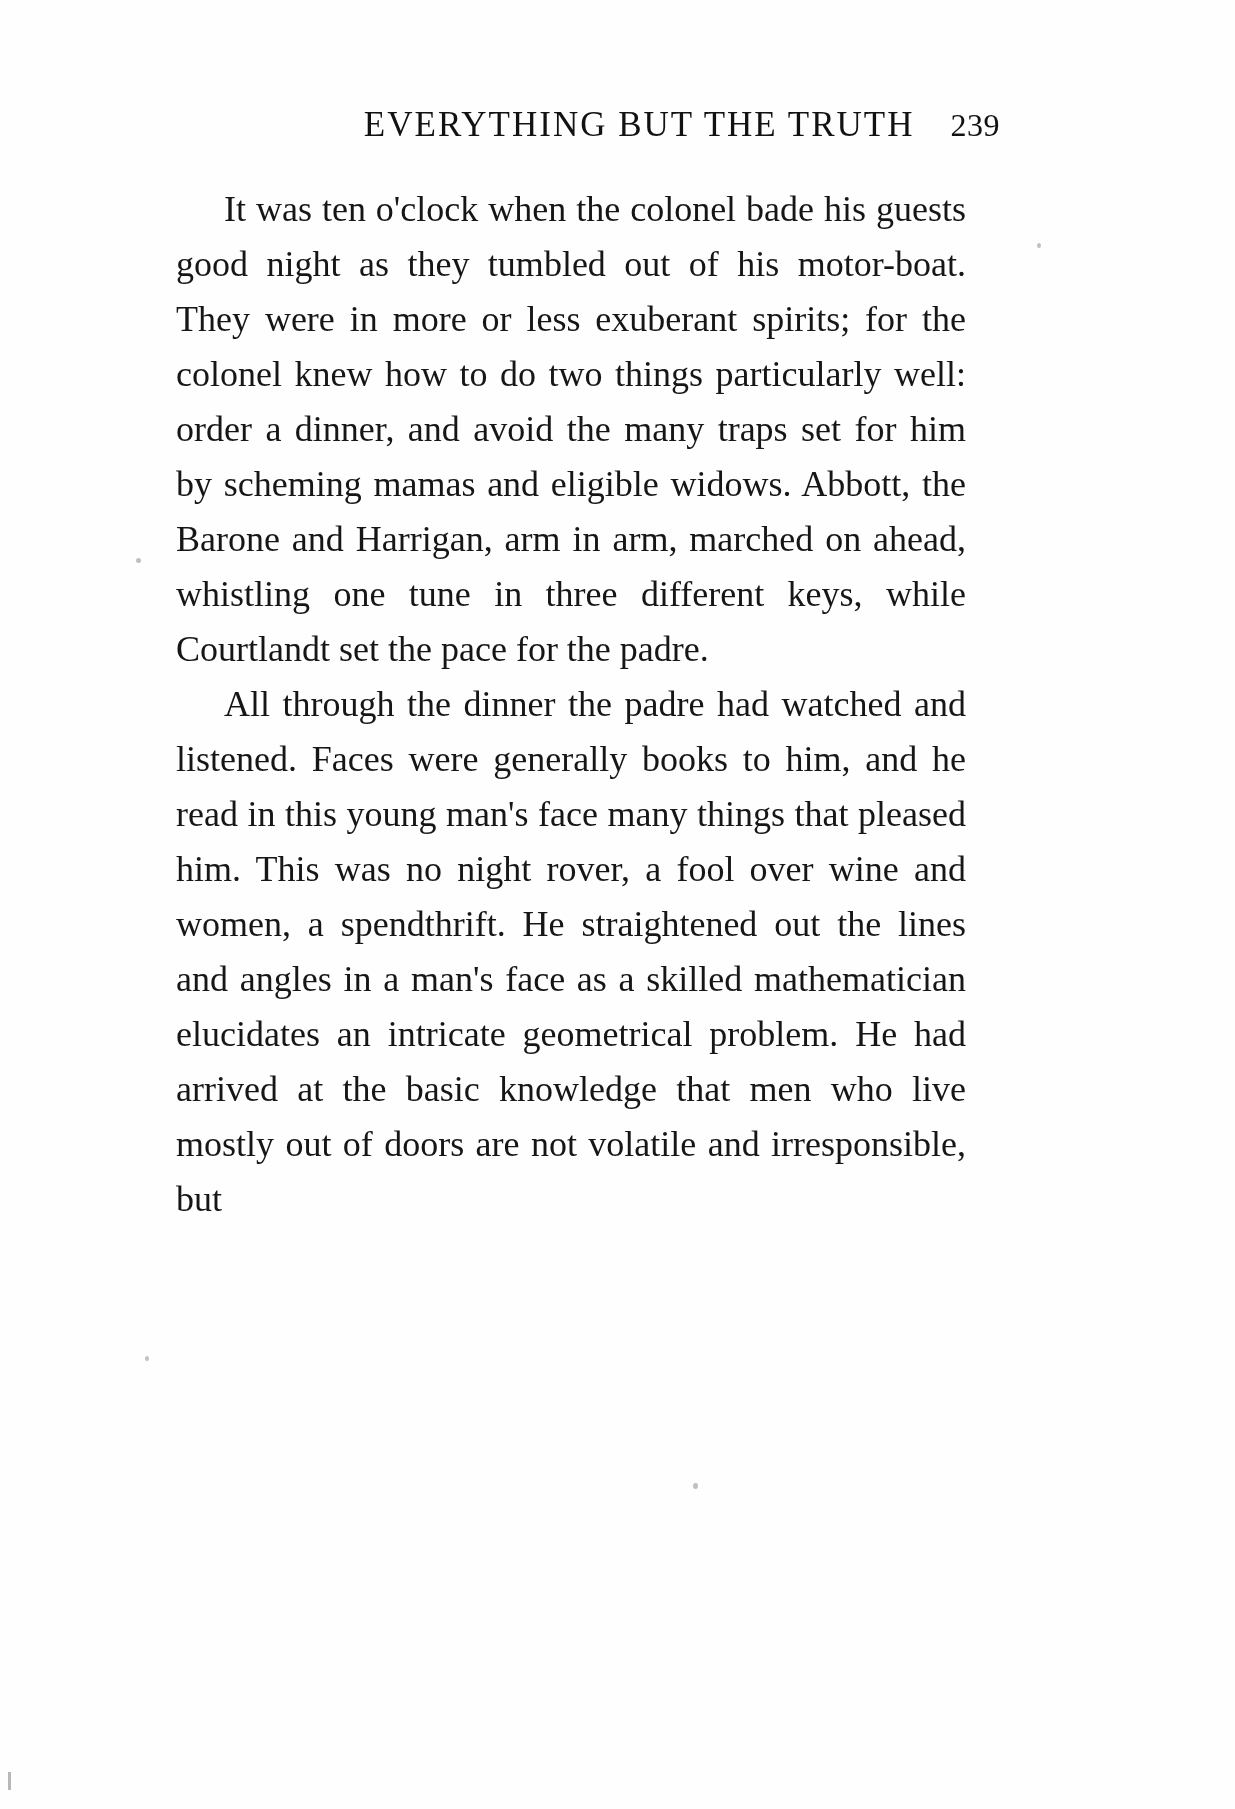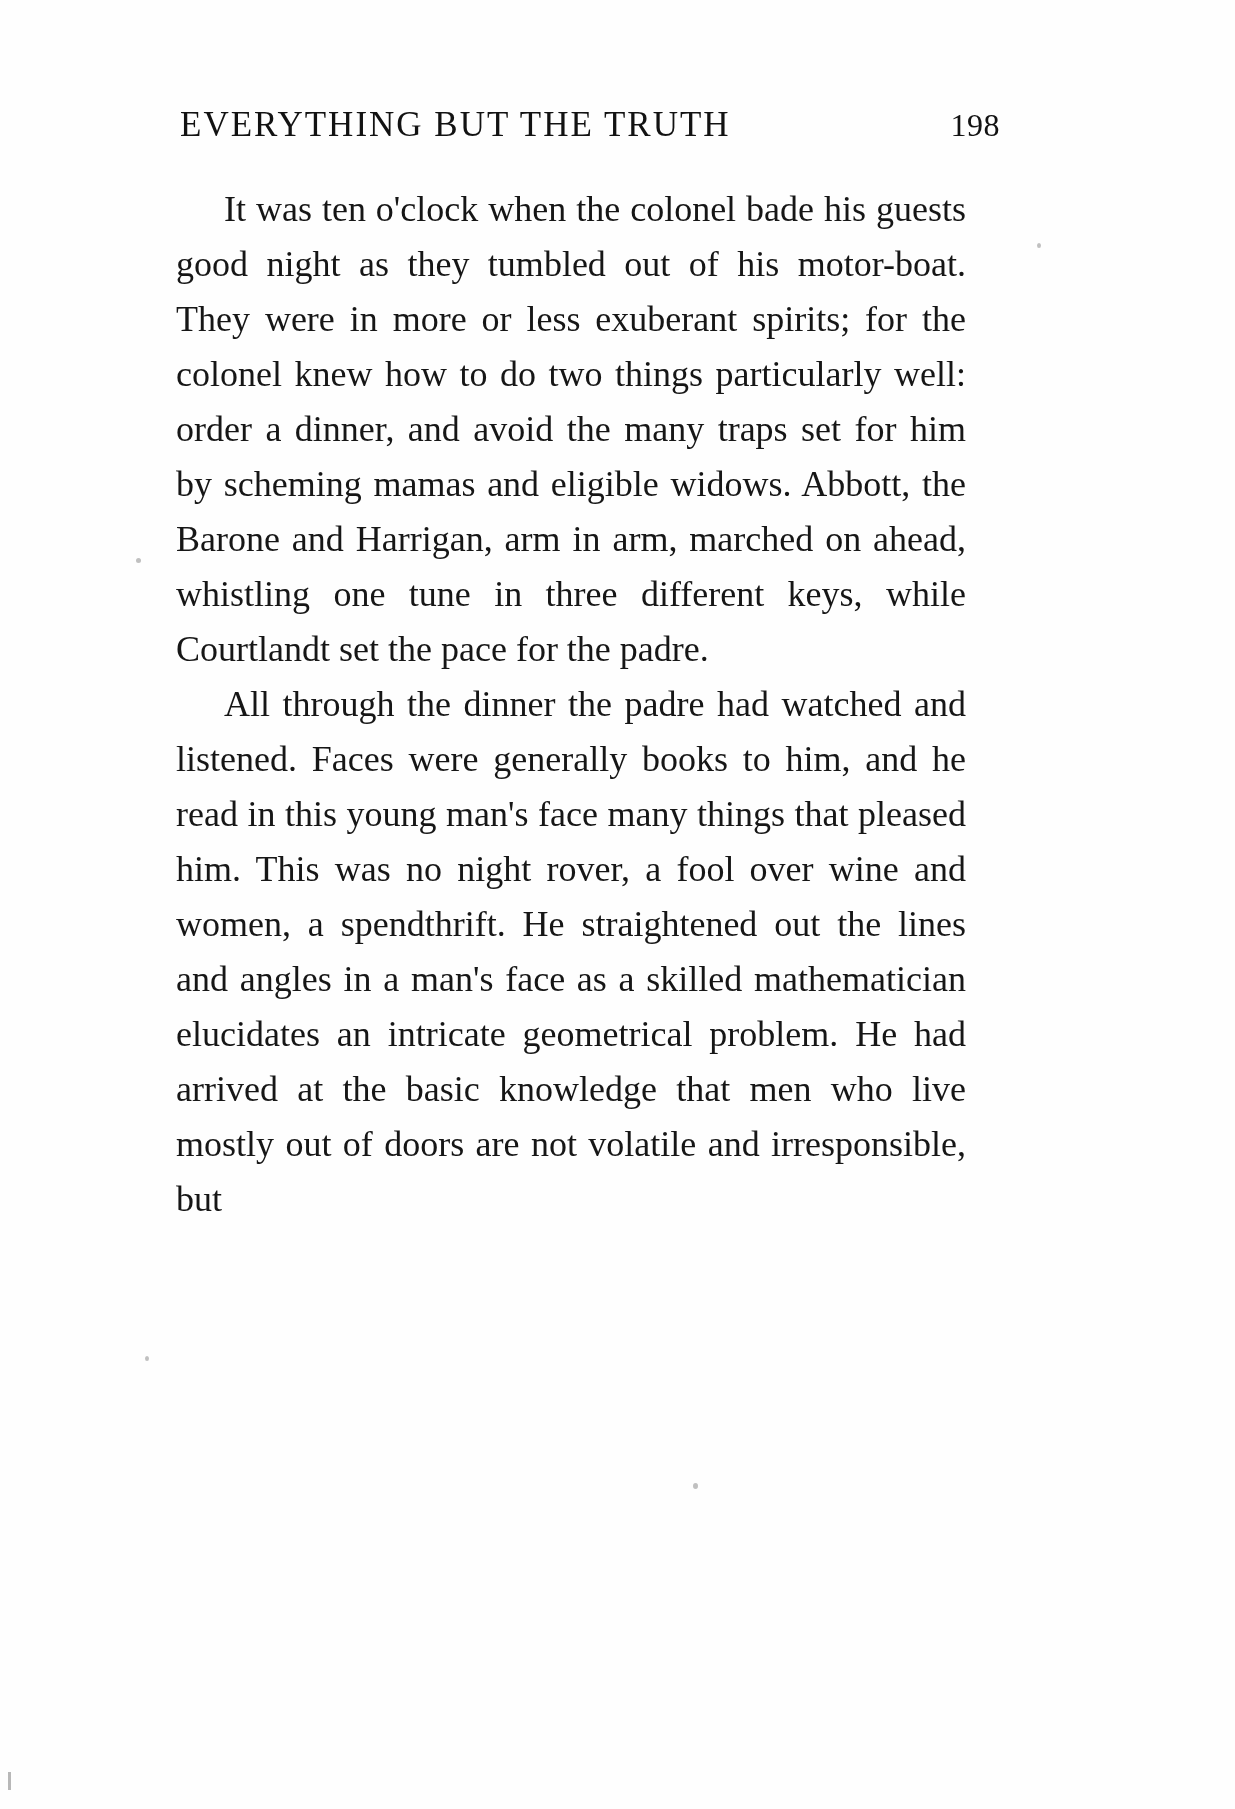--- a/index.html
+++ b/index.html
@@ -23,21 +23,21 @@
     height: 1809px;
     background: #fefefe;
   }
   .running-head {
     position: absolute;
     left: 180px;
     top: 105px;
     width: 820px;
     display: flex;
     align-items: baseline;
-    justify-content: space-between;
+    justify-content: flex-end;
   }
   .head-title {
     font-size: 35px;
     letter-spacing: 2.0px;
     white-space: nowrap;
     color: #121212;
   }
   .head-page {
     font-size: 32px;
     margin-left: 36px;
@@ -83,21 +83,21 @@
     opacity: 0.7;
   }
 </style>
 </head>
 <body>
 
 <div class="page">
 
   <div class="running-head">
     <span class="head-title">EVERYTHING BUT THE TRUTH</span>
-    <span class="head-page">198</span>
+    <span class="head-page">239</span>
   </div>
 
   <div class="body-text">
     <p class="para">It was ten o'clock when the colonel bade his guests good night as they tumbled out of his motor-boat. They were in more or less exuberant spirits; for the colonel knew how to do two things particularly well: order a dinner, and avoid the many traps set for him by scheming mamas and eligible widows. Abbott, the Barone and Harrigan, arm in arm, marched on ahead, whistling one tune in three different keys, while Courtlandt set the pace for the padre.</p>
     <p class="para">All through the dinner the padre had watched and listened. Faces were generally books to him, and he read in this young man's face many things that pleased him. This was no night rover, a fool over wine and women, a spendthrift. He straightened out the lines and angles in a man's face as a skilled mathematician elucidates an intricate geometrical problem. He had arrived at the basic knowledge that men who live mostly out of doors are not volatile and irresponsible, but</p>
   </div>
 
   <span class="speck s1"></span>
   <span class="speck s2"></span>
   <span class="speck s3"></span>

